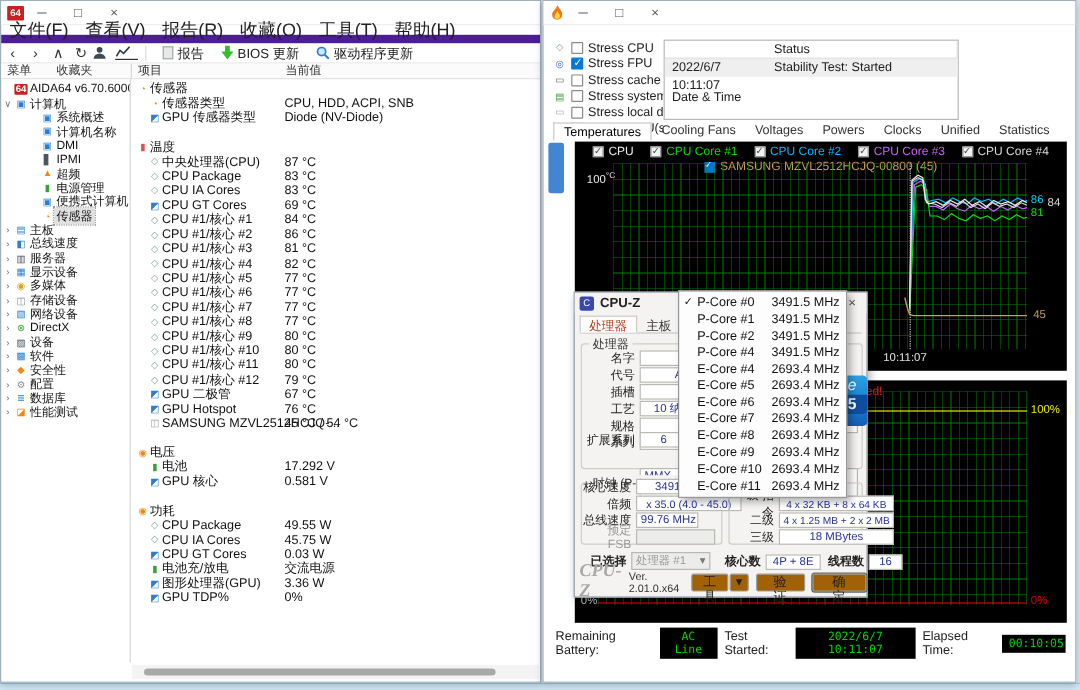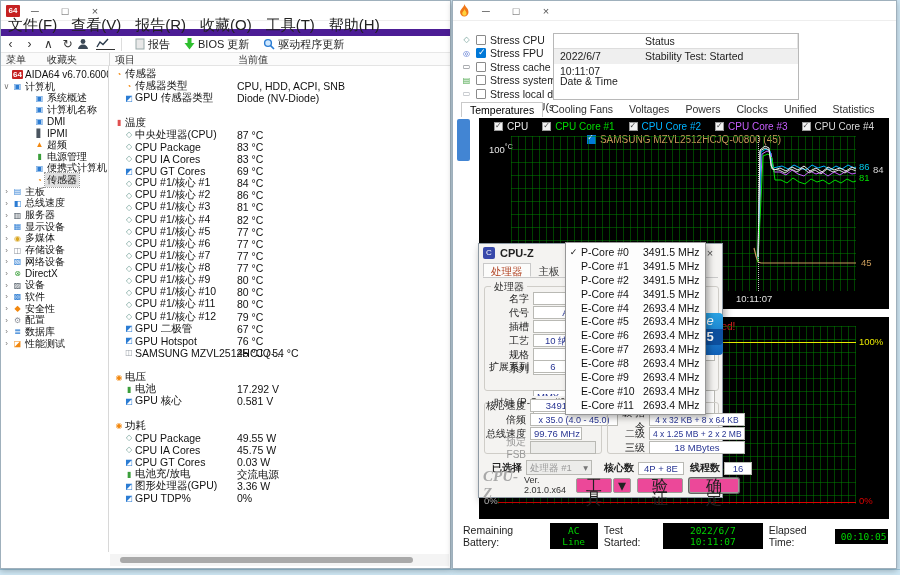--- a/index.html
+++ b/index.html
@@ -87,21 +87,21 @@
   .czgroup{position:absolute;border:1px solid #cfcdc8;border-radius:3px;background:transparent;}
   .czgt{position:absolute;top:-7px;left:6px;background:#f4f3f1;font-size:10px;color:#333;padding:0 3px;}
   .czrow{position:absolute;height:13px;display:flex;align-items:center;font-size:10px;color:#222;}
   .czl{text-align:right;padding-right:4px;}
   .czv{background:#fff;border:1px solid #b9b9b4;height:13px;line-height:12px;font-size:9.5px;color:#283593;padding:0 3px;overflow:hidden;white-space:nowrap;}
   .czv.dis{background:#ececea;color:#999;}
   #badge{position:absolute;left:212px;top:26px;width:26px;height:42px;background:linear-gradient(#2aa2e2,#1060b8);border-radius:4px;color:#fff;text-align:center;font-size:13px;font-style:italic;line-height:16px;}
   #czfoot{position:absolute;left:4px;right:4px;bottom:3px;height:18px;display:flex;align-items:center;gap:6px;}
   #czlogo{font-size:15px;font-weight:bold;font-style:italic;color:#a8a8a8;font-family:"Liberation Serif","DejaVu Serif",serif;}
   #czver{font-size:9px;color:#333;}
-  .czbtn{background:#ec4899;border:1px solid #9d9d98;border-radius:2px;font-size:16px;height:15px;line-height:13px;padding:0 9px;color:#222;}
+  .czbtn{background:#a16207;border:1px solid #9d9d98;border-radius:2px;font-size:11px;height:15px;line-height:13px;padding:0 9px;color:#222;}
   .czbtn.def{box-shadow:0 0 0 1px #666;}
   
   #coremenu{position:absolute;left:565px;top:242px;width:141px;background:#fdfdfd;border:1px solid #979797;box-shadow:3px 3px 6px rgba(0,0,0,.3);padding:2px 0;}
   .mrow{height:13.9px;display:flex;align-items:center;font-size:10.5px;color:#111;}
   .mrow .chk{width:15px;text-align:center;font-size:9px;flex:0 0 15px;}
   .mrow .nm{width:62px;}
   .mrow .fq{flex:1;text-align:left;}
   #strip{position:absolute;left:0;top:569px;right:0;height:6px;background:#cfe8f5;border-top:1px solid #9ec7dd;}
   svg{display:block;}
 </style>

